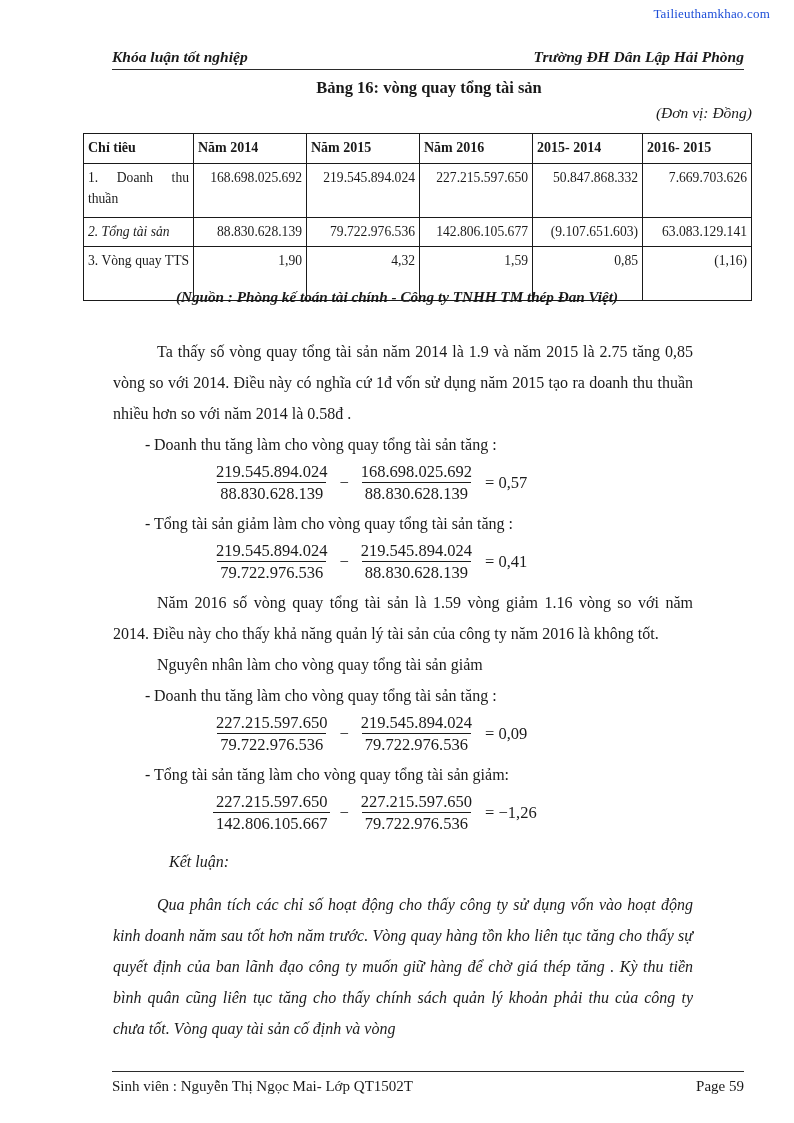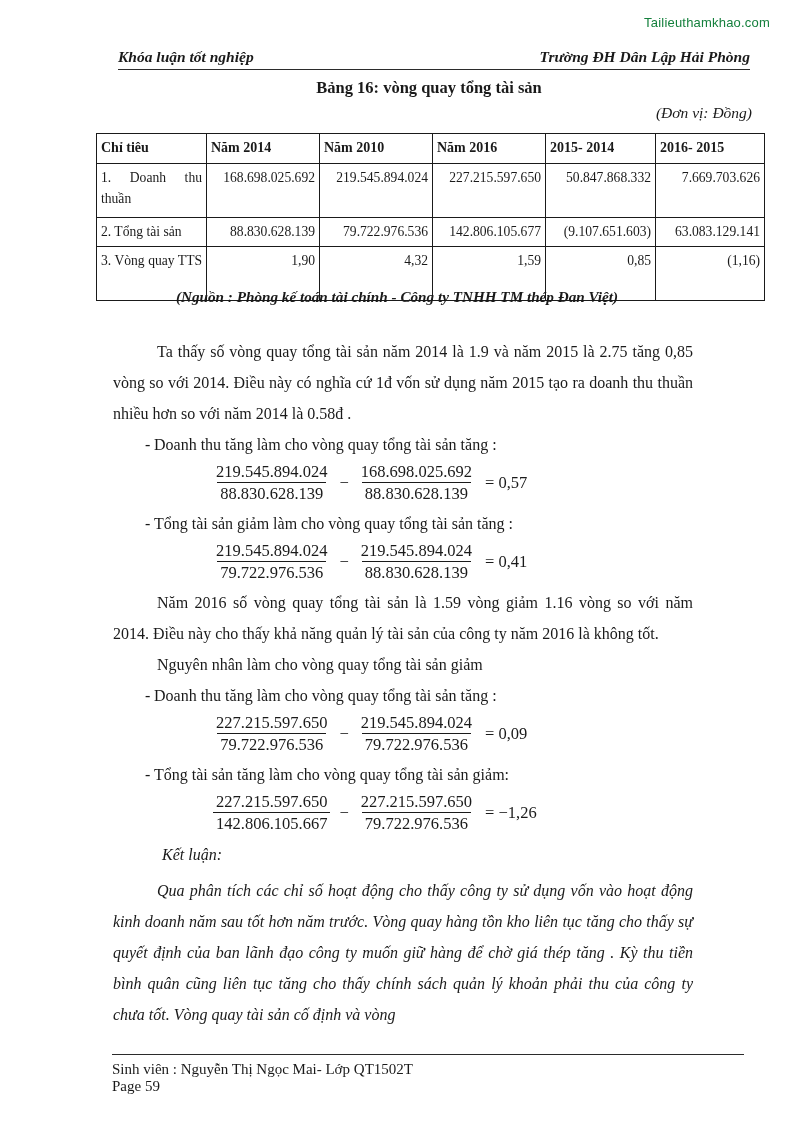--- a/index.html
+++ b/index.html
@@ -18,34 +18,34 @@
   .page {
     position: absolute;
     inset: 0;
     width: 794px;
     height: 1123px;
   }
 
   
   .watermark {
     position: absolute;
-    top: 15px;
+    top: 6px;
     right: 24px;
-    font-family: Liberation Sans, sans-serif;
+    font-family: Liberation Serif, serif;
     font-size: 13px;
-    color: #15803d;
+    color: #1d4ed8;
     letter-spacing: 0.2px;
     user-select: none;
   }
 
   
   .runhead {
     position: absolute;
     top: 48px;
-    left: 118px;
+    left: 112px;
     width: 632px;
     display: flex;
     justify-content: space-between;
     align-items: baseline;
     font-style: italic;
     font-weight: bold;
     font-size: 15.5px;
     border-bottom: 1.4px solid #2b2b2b;
     padding-bottom: 3px;
   }
@@ -70,21 +70,21 @@
     width: 752px;
     text-align: right;
     font-style: italic;
     font-size: 15.5px;
   }
 
   
   table.data {
     position: absolute;
     top: 133px;
-    left: 96px;
+    left: 83px;
     width: 668px;
     border-collapse: collapse;
     font-size: 13.6px;
     table-layout: fixed;
     border-radius: 16px;
   }
   table.data td, table.data th {
     border: 1.2px solid #1a1a1a;
     padding: 3px 4px 4px 4px;
     vertical-align: top;
@@ -98,20 +98,21 @@
     vertical-align: middle;
   }
   td.label {
     text-align: justify;
     text-align-last: justify;
     font-size: 13.6px;
   }
   td.label.plain {
     text-align: right;
     text-align-last: left;
+    font-style: italic;
   }
   td.num { text-align: right; }
   tr.tall td { height: 46px; }
   tr.short td { height: 17px; }
 
   
   .source {
     position: absolute;
     top: 288px;
     left: 0;
@@ -176,21 +177,21 @@
     padding: 0 9px;
     align-self: center;
   }
   .res {
     padding-left: 10px;
     align-self: center;
     white-space: nowrap;
   }
 
   .concl-head {
-    margin: 5px;
+    margin: 12px;
     font-style: italic;
     text-indent: 44px;
   }
   p.concl {
     margin: 0;
     font-style: italic;
     text-align: justify;
     text-indent: 44px;
   }
 
@@ -199,21 +200,20 @@
     position: absolute;
     bottom: 28px;
     left: 112px;
     width: 632px;
     display: flex;
     justify-content: space-between;
     align-items: baseline;
     font-size: 15px;
     border-top: 1.4px solid #2b2b2b;
     padding-top: 6px;
-    flex-direction: column;
   }
 </style>
 </head>
 <body>
 
 <div class="page">
 
   <div class="watermark">Tailieuthamkhao.com</div>
 
   <div class="runhead">
@@ -230,21 +230,21 @@
       <col style="width:113px">
       <col style="width:113px">
       <col style="width:113px">
       <col style="width:110px">
       <col style="width:109px">
     </colgroup>
     <thead>
       <tr>
         <th>Chỉ tiêu</th>
         <th>Năm 2014</th>
-        <th>Năm 2010</th>
+        <th>Năm 2015</th>
         <th>Năm 2016</th>
         <th>2015- 2014</th>
         <th>2016- 2015</th>
       </tr>
     </thead>
     <tbody>
       <tr class="tall">
         <td class="label">1. Doanh thu thuần</td>
         <td class="num">168.698.025.692</td>
         <td class="num">219.545.894.024</td>

